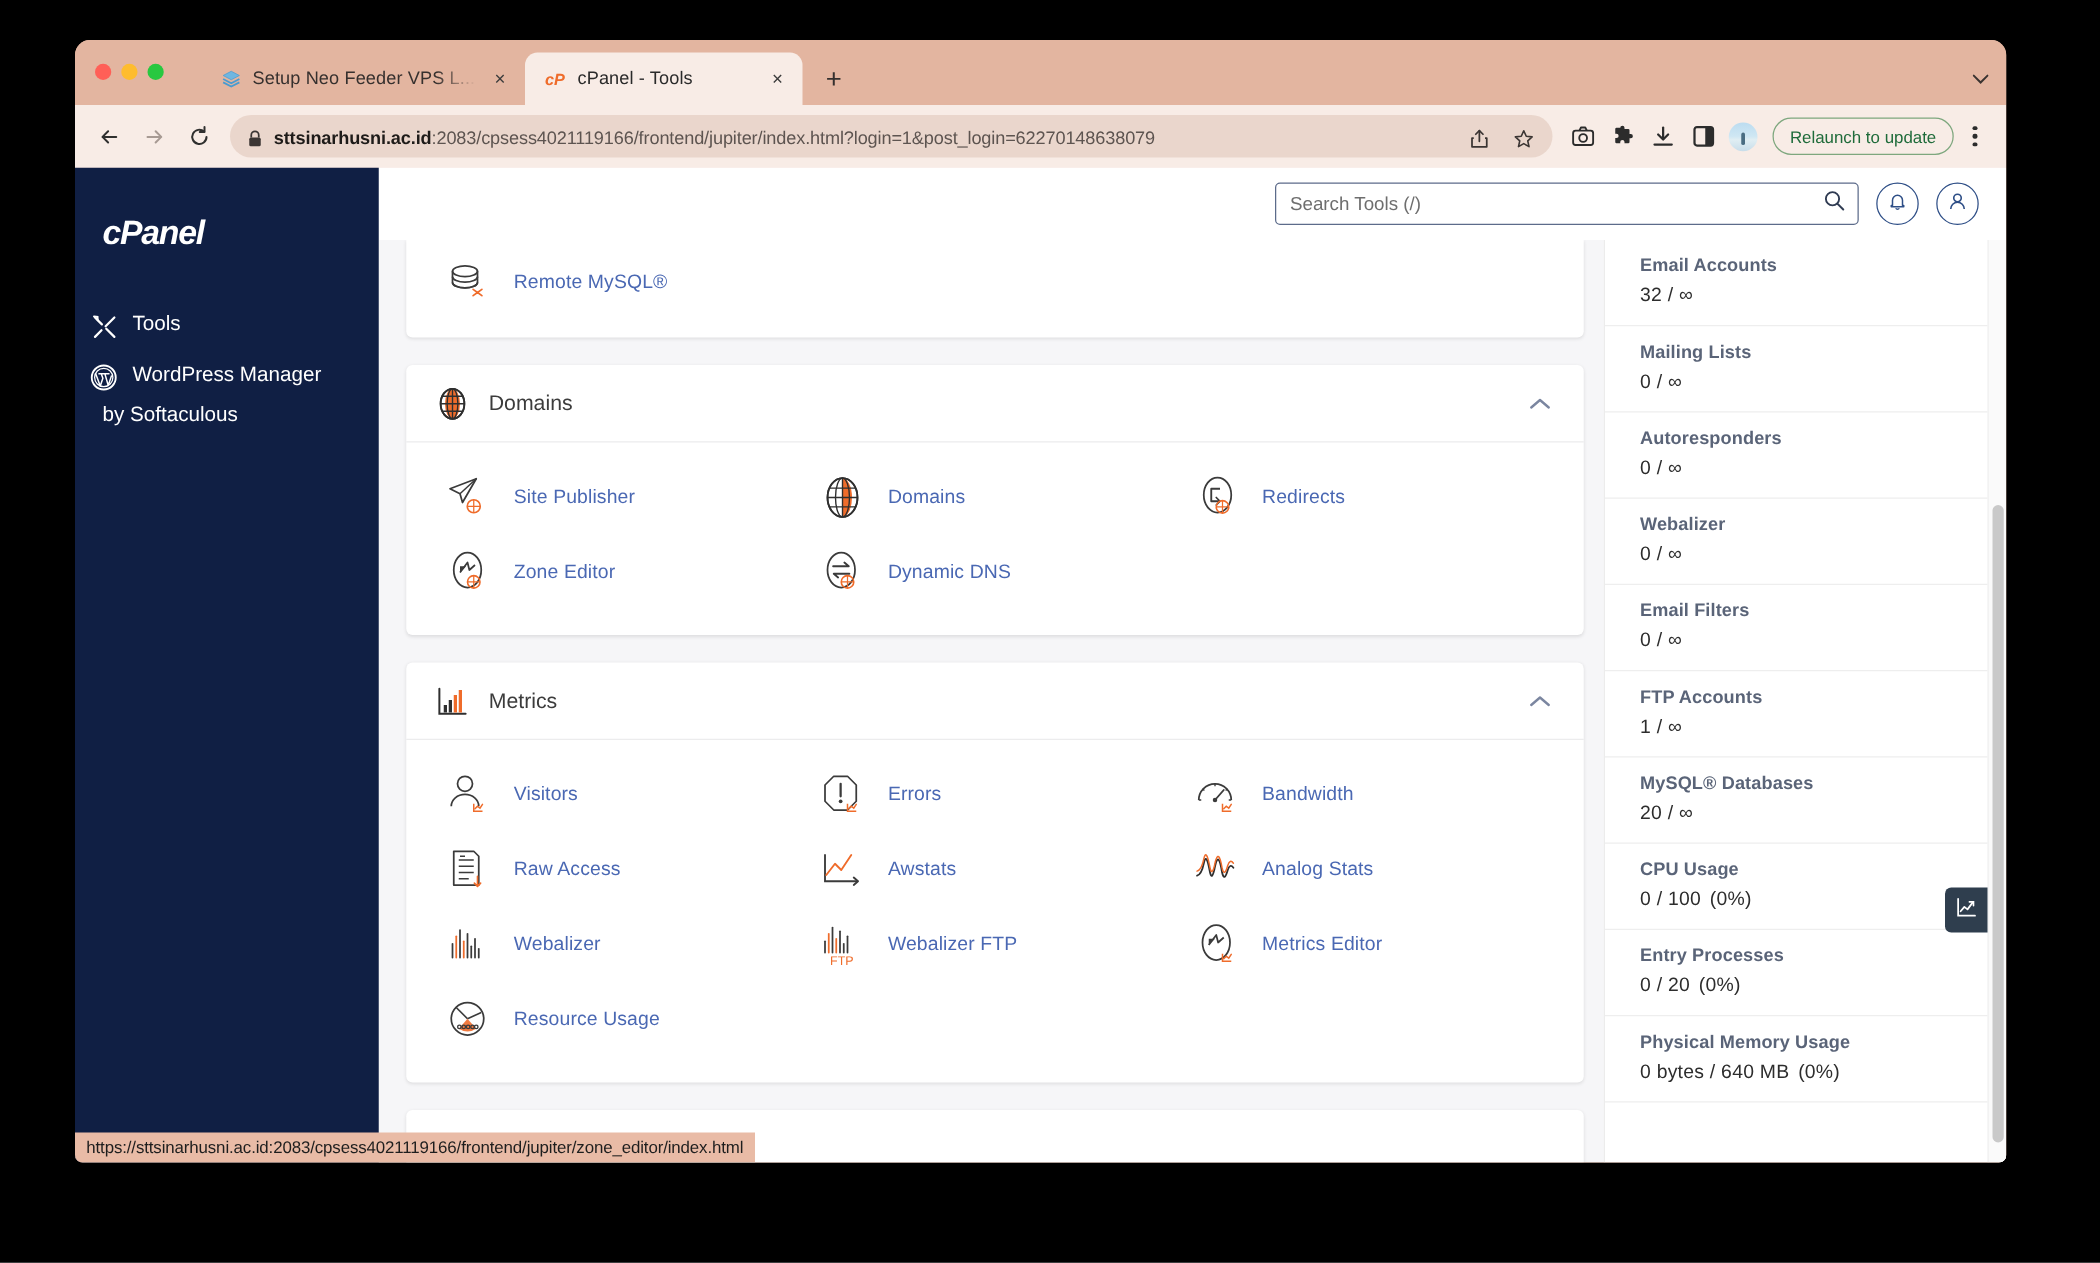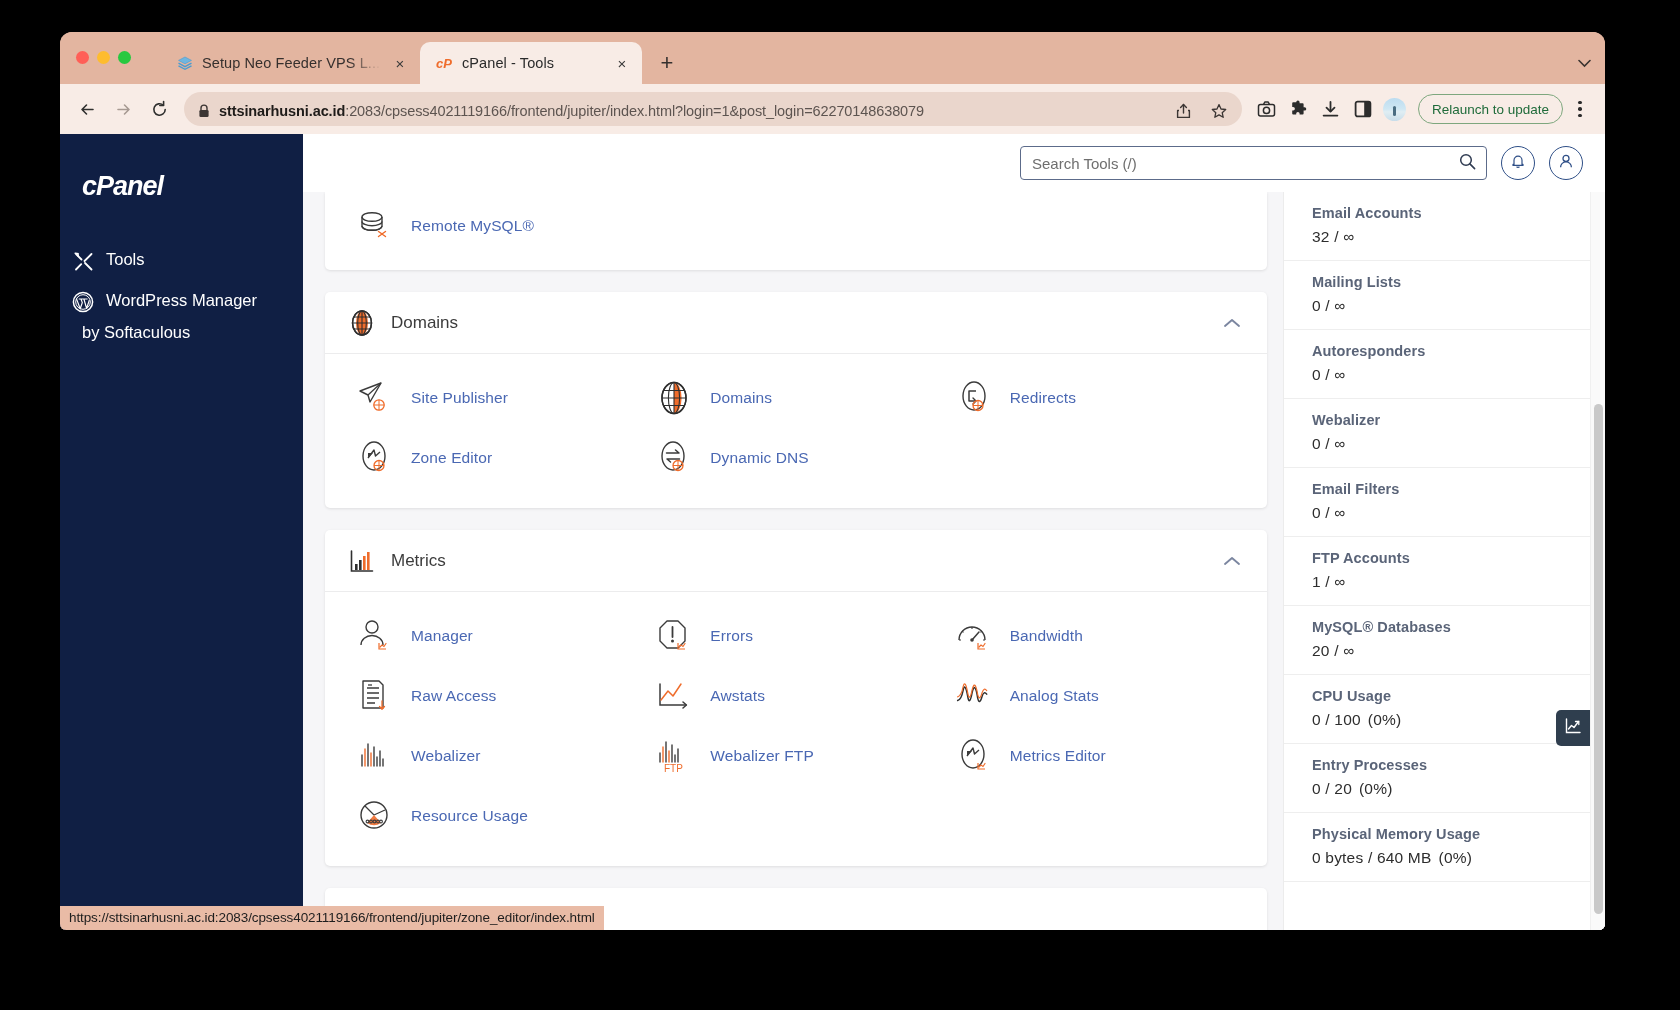--- a/index.html
+++ b/index.html
@@ -711,21 +711,21 @@
 
               <div class="tool">
                 <span class="t-ico">
                   <svg width="40" height="40" viewBox="0 0 40 40">
                     <circle cx="17" cy="11" r="6" fill="none" stroke="#3b3b3b" stroke-width="1.4"></circle>
                     <path d="M6 29 a11 9.5 0 0 1 22 0" fill="none" stroke="#3b3b3b" stroke-width="1.4"></path>
                     <path d="M24 27 v6 h7" stroke="#ef6c2b" stroke-width="1.2" fill="none"></path>
                     <path d="M25 31 l2 -2 l2 1.5 l2 -3" stroke="#ef6c2b" stroke-width="1.2" fill="none" stroke-linecap="round"></path>
                   </svg>
                 </span>
-                <span class="t-label">Manager</span>
+                <span class="t-label">Visitors</span>
               </div>
 
               <div class="tool">
                 <span class="t-ico">
                   <svg width="40" height="40" viewBox="0 0 40 40">
                     <path d="M13 5 H24 L31 12 V25 L24 32 H13 L6 25 V12 Z" fill="none" stroke="#3b3b3b" stroke-width="1.4" stroke-linejoin="round"></path>
                     <path d="M18.5 11 V21" stroke="#3b3b3b" stroke-width="1.8" stroke-linecap="round"></path>
                     <circle cx="18.5" cy="25" r="1.5" fill="#3b3b3b"></circle>
                     <path d="M24 27 v6 h7" stroke="#ef6c2b" stroke-width="1.2" fill="none"></path>
                     <path d="M25 31 l2 -2 l2 1.5 l2 -3" stroke="#ef6c2b" stroke-width="1.2" fill="none" stroke-linecap="round"></path>

